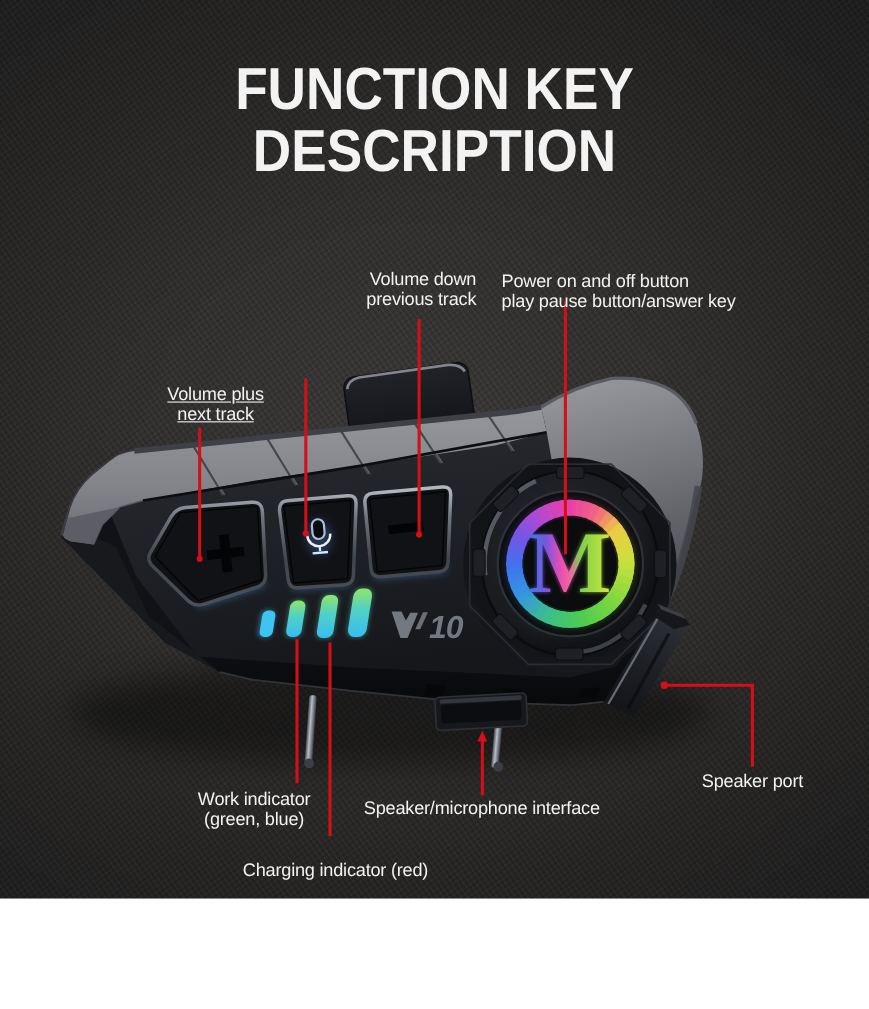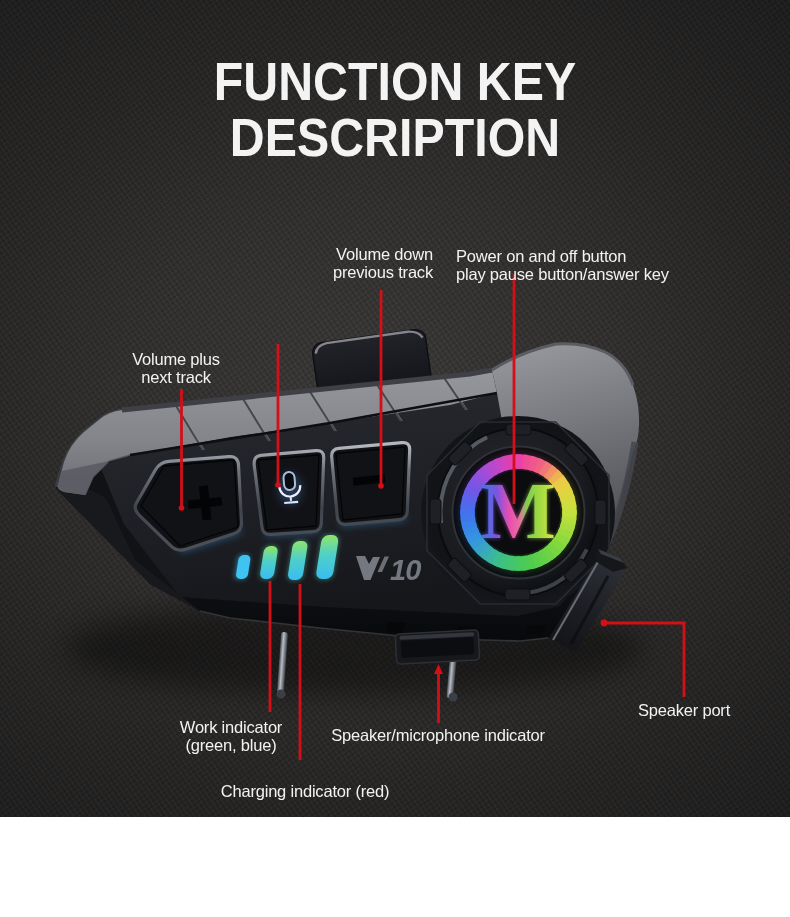--- a/index.html
+++ b/index.html
@@ -333,20 +333,20 @@
       <line x1="514" y1="274" x2="514" y2="504"></line>
       <line x1="270" y1="581" x2="270" y2="712"></line>
       <line x1="300" y1="584" x2="300" y2="760"></line>
       <line x1="438.5" y1="672" x2="438.5" y2="723"></line>
         <path d="M 438.5 664 L 434 674 L 443 674 Z" stroke="none"></path>
       <polyline points="605,623 684,623 684,697" fill="none"></polyline>
       <circle cx="604" cy="623" r="3.4" stroke="none"></circle>
     </g>
   </svg>
 
-  <div class="lb ctr" style="left:176px;top:351px;">Volume plus<br>next track</div>
+  <div class="lb ctr" style="left:196px;top:351px;text-decoration:underline;">Volume plus<br>next track</div>
   <div class="lb ctr" style="left:383px;top:246px;text-align:right;">Volume down<br>previous track</div>
   <div class="lb" style="left:456px;top:233px;margin-top:15px;">Power on and off button<br>play pause button/answer key</div>
   <div class="lb ctr" style="left:231px;top:719px;">Work indicator<br>(green, blue)</div>
   <div class="lb ctr" style="left:305px;top:783px;">Charging indicator (red)</div>
-  <div class="lb ctr" style="left:438px;top:727px;">Speaker/microphone indicator</div>
+  <div class="lb ctr" style="left:438px;top:727px;">Speaker/microphone interface</div>
   <div class="lb ctr" style="left:684px;top:702px;">Speaker port</div>
 </div>
 
 </body></html>

